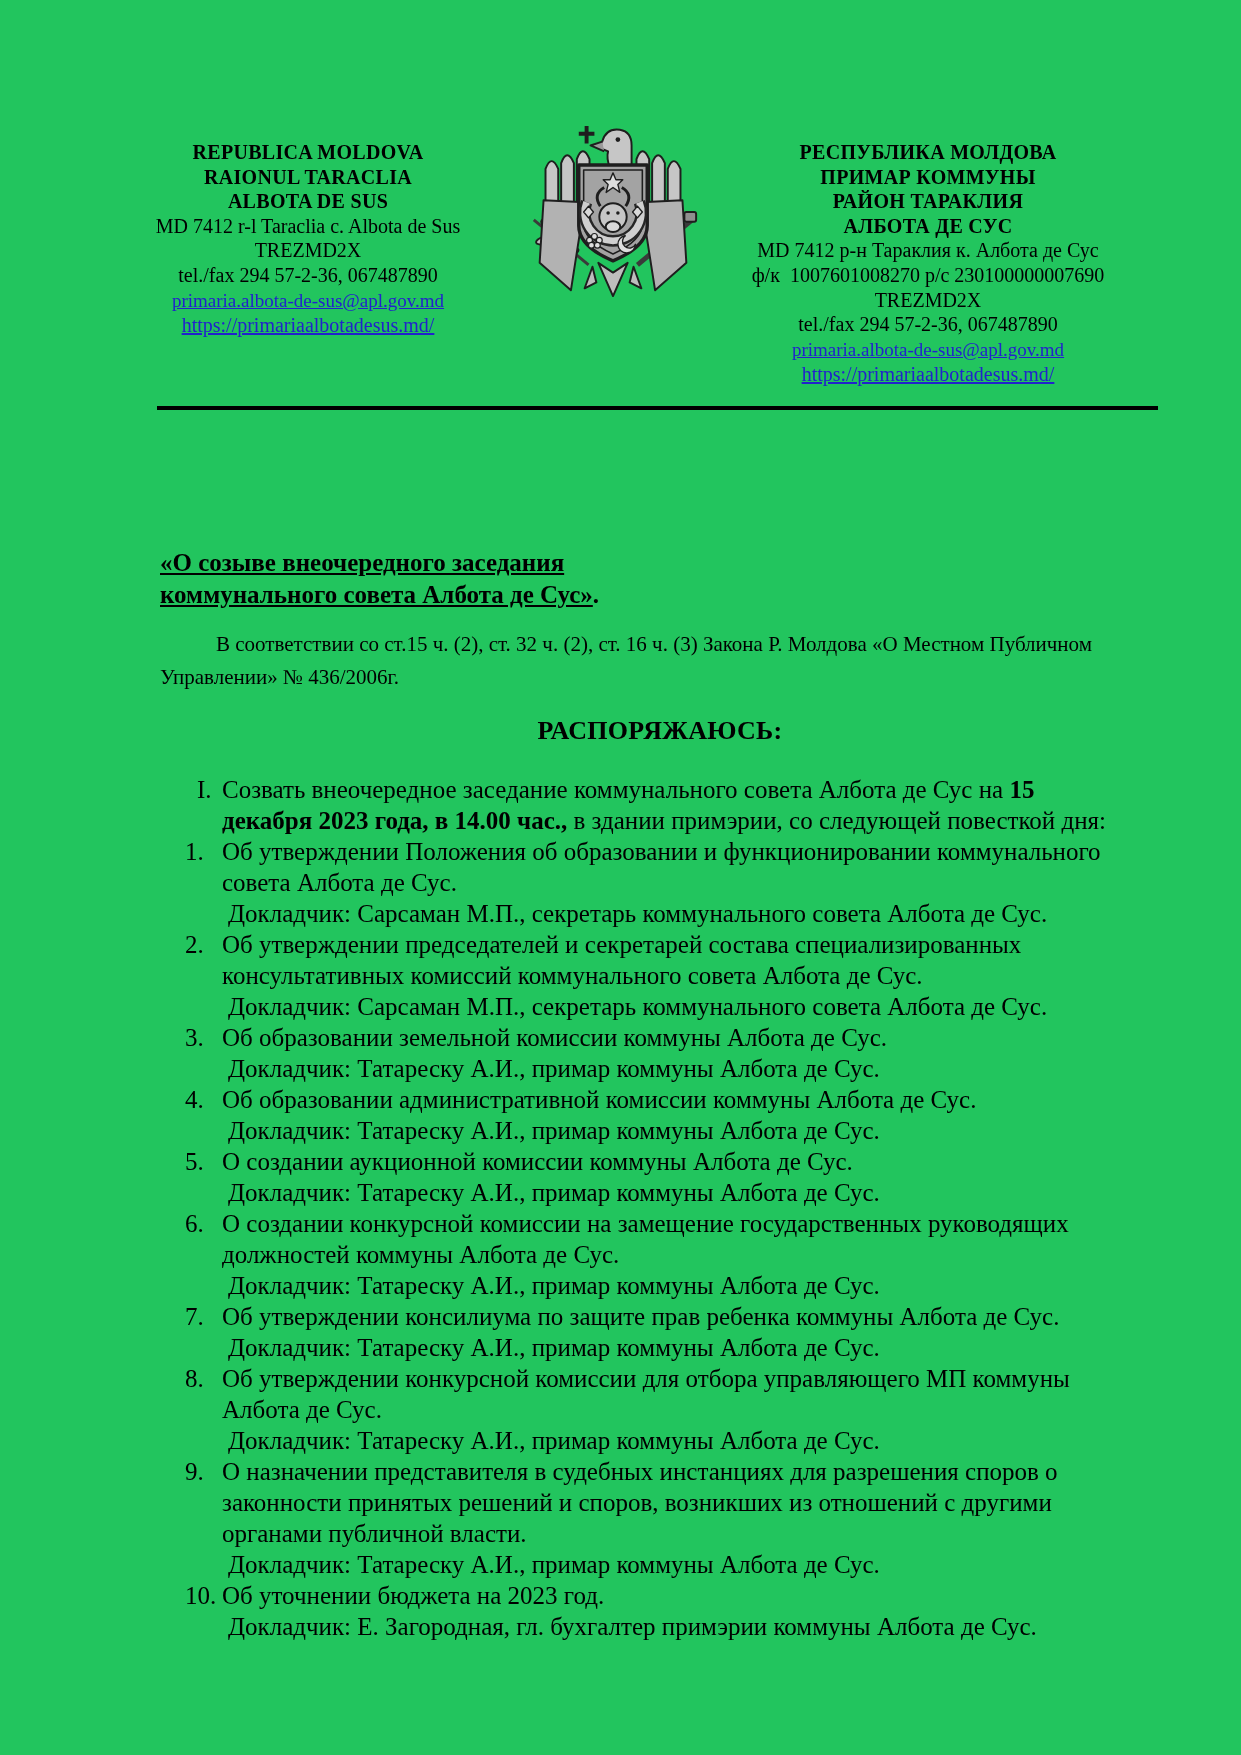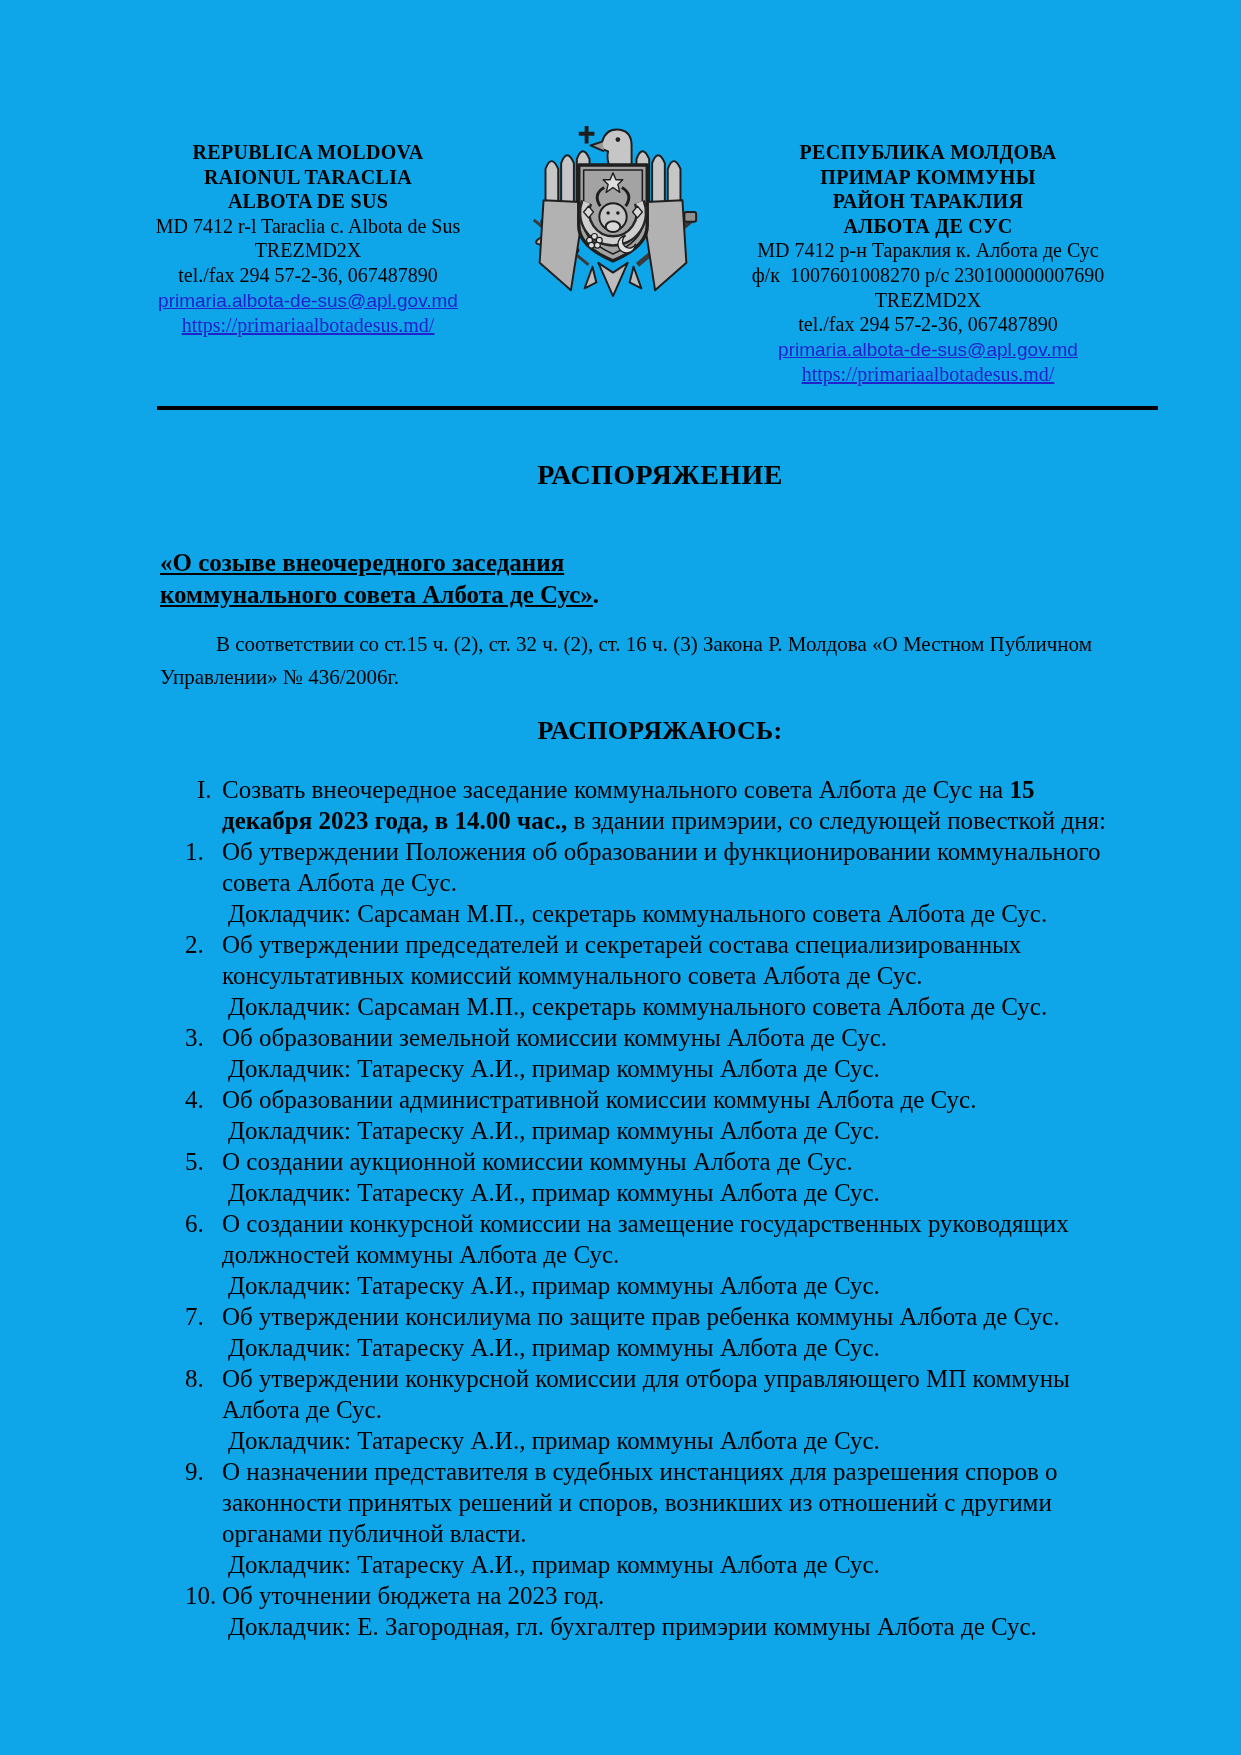--- a/index.html
+++ b/index.html
@@ -1,29 +1,29 @@
 <!DOCTYPE html>
 <html lang="ru"><head>
 <meta charset="utf-8">
 <style>
   html,body{margin:0;padding:0;background:#e8e8e8;}
   .page{
     position:relative;width:1241px;height:1755px;margin:0 auto;
-    background:#0ea5e9;color:#000;
+    background:#22c55e;color:#000;
     font-family:"Liberation Serif", serif;
     overflow:hidden;
   }
   
   .letterhead{position:absolute;top:140px;left:106px;width:1034px;display:flex;justify-content:space-between;align-items:flex-start;}
   .lh-col{font-size:20px;line-height:24.6px;text-align:center;}
   .lh-col.left{width:404px;}
   .lh-col.right{width:424px;}
   .org{font-weight:bold;letter-spacing:.3px;}
   .addr{white-space:pre-wrap;}
-  a.link{color:#2222cc;text-decoration:underline;cursor:pointer;}
+  a.link{color:#2222cc;text-decoration:underline;cursor:pointer;font-family:Liberation Serif, serif;}
   .email-sans{font-family:"Liberation Sans", sans-serif;font-size:19px;}
   .emblem{flex:0 0 186px;width:186px;margin-top:-18px;display:flex;justify-content:center;}
   
   .rule{position:absolute;top:406px;left:157px;width:1001px;height:4px;background:#000;}
   
   .doc-title{position:absolute;top:459px;left:160px;width:1000px;text-align:center;font-weight:bold;font-size:28px;letter-spacing:.4px;}
   .date-row{position:absolute;top:493px;left:160px;width:963px;display:flex;justify-content:space-between;font-weight:bold;font-size:25px;}
   .subject{position:absolute;top:547px;left:160px;font-weight:bold;font-size:25px;line-height:32px;}
   .subject .u{text-decoration:underline;}
   .preamble{position:absolute;top:628px;left:160px;width:948px;font-size:21px;line-height:33px;text-indent:56px;margin:0;text-align:left;}
@@ -127,21 +127,20 @@
       <div class="addr">ф/к  1007601008270 р/с 230100000007690</div>
       <div class="addr">TREZMD2X</div>
       <div class="addr">tel./fax 294 57-2-36, 067487890</div>
       <div><a class="link email-sans">primaria.albota-de-sus@apl.gov.md</a></div>
       <div><a class="link">https://primariaalbotadesus.md/</a></div>
     </div>
   </div>
 
   <div class="rule"></div>
 
-  <div class="doc-title">РАСПОРЯЖЕНИЕ</div>
 
 
   <div class="subject">
     <div><span class="u">«О созыве внеочередного заседания</span></div>
     <div><span class="u">коммунального совета Албота де Сус»</span><span>.</span></div>
   </div>
 
   <p class="preamble">В соответствии со ст.15 ч. (2), ст. 32 ч. (2), ст. 16 ч. (3) Закона Р. Молдова «О Местном Публичном Управлении» № 436/2006г.</p>
 
   <div class="order-heading">РАСПОРЯЖАЮСЬ:</div>

